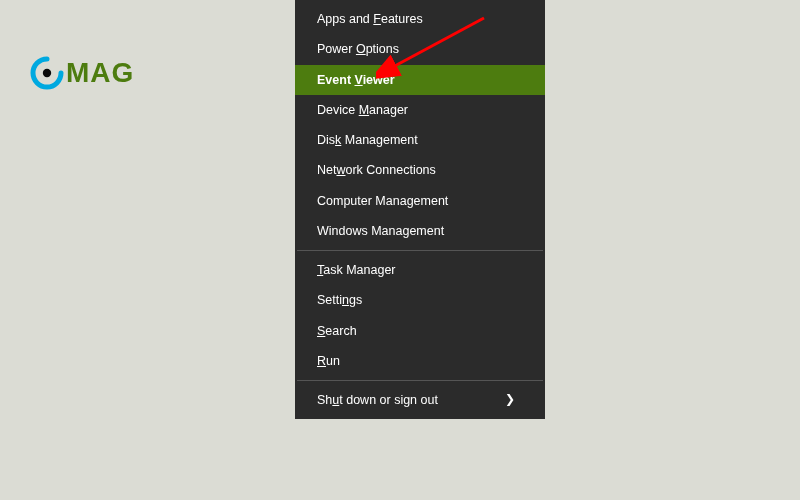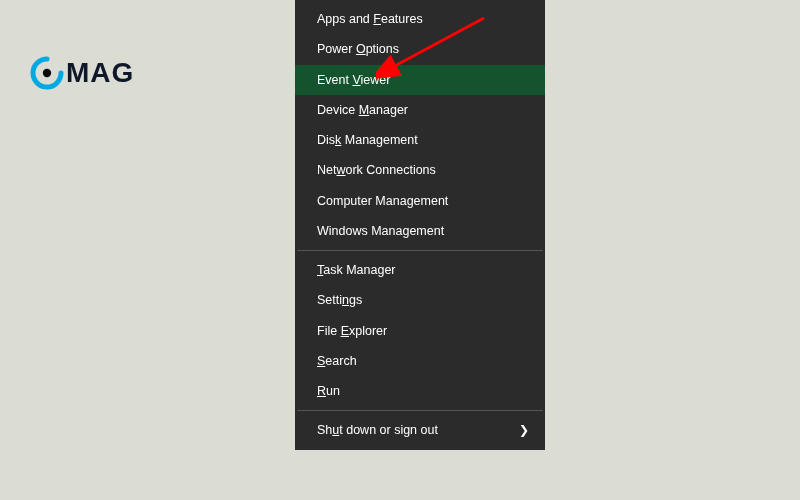--- a/index.html
+++ b/index.html
@@ -20,44 +20,45 @@
       gap: 2px;
     }
     .logo-icon {
       width: 34px;
       height: 34px;
       position: relative;
     }
     .logo-text {
       font-size: 28px;
       font-weight: 700;
-      color: #0f172a;
+      color: #4d7c0f;
       letter-spacing: 1px;
     }
     .context-menu {
       position: absolute;
       top: 0;
       left: 295px;
       width: 250px;
       background: #2b2b2b;
       color: #fff;
       font-size: 12.5px;
       padding-top: 4px;
       padding-bottom: 4px;
     }
     .menu-item {
-      padding: 7px 14px 7px 22px;
+      padding: 7px 28px 7px 22px;
       cursor: default;
       display: flex;
       align-items: center;
       justify-content: space-between;
       line-height: 1.3;
     }
     .menu-item.highlighted {
-      background: #14532d;
+      background: #4d7c0f;
+      font-weight: bold;
     }
     .menu-sep {
       height: 1px;
       background: #555;
       margin: 4px 2px;
     }
     .submenu-arrow {
       color: #fff;
       font-size: 12px;
       margin-right: 2px;
@@ -109,23 +110,20 @@
       <span>Windows Management</span>
     </div>
     <div class="menu-sep"></div>
     <div class="menu-item">
       <span><span class="u">T</span>ask Manager</span>
     </div>
     <div class="menu-item">
       <span>Setti<span class="u">n</span>gs</span>
     </div>
     <div class="menu-item">
-      <span>File <span class="u">E</span>xplorer</span>
-    </div>
-    <div class="menu-item">
       <span><span class="u">S</span>earch</span>
     </div>
     <div class="menu-item">
       <span><span class="u">R</span>un</span>
     </div>
     <div class="menu-sep"></div>
     <div class="menu-item">
       <span>Sh<span class="u">u</span>t down or sign out</span>
       <span class="submenu-arrow">❯</span>
     </div>

